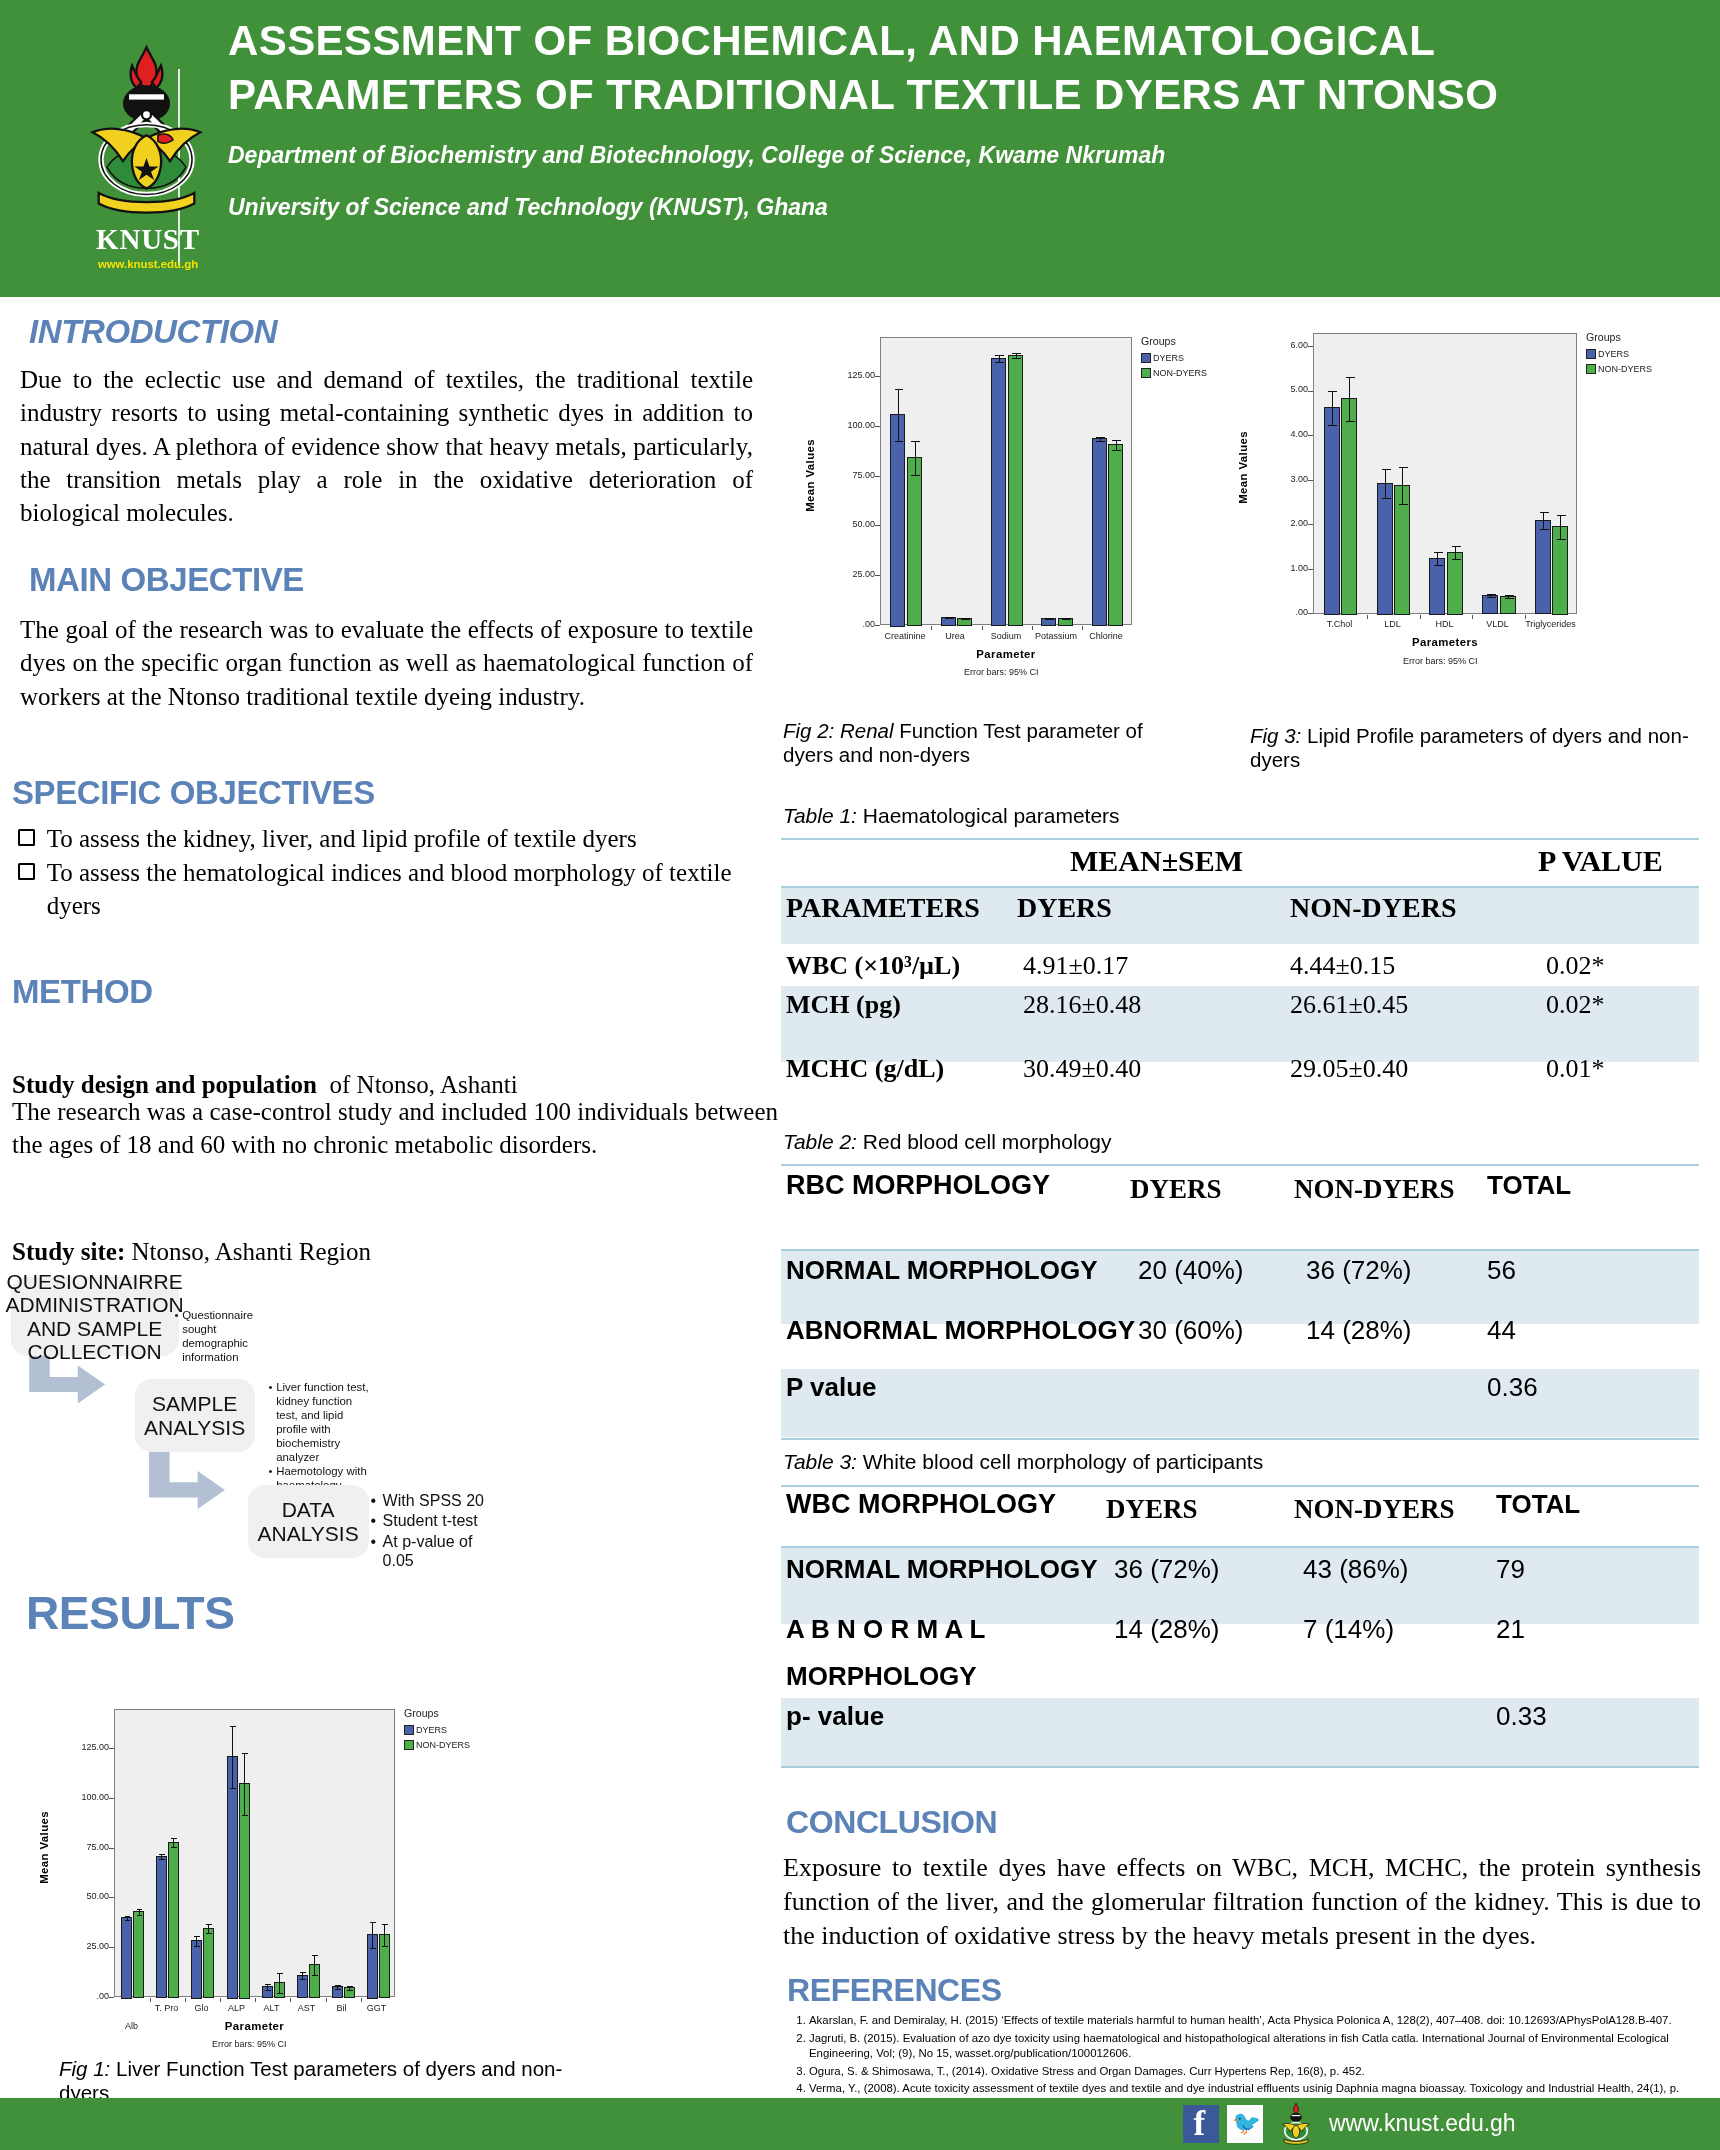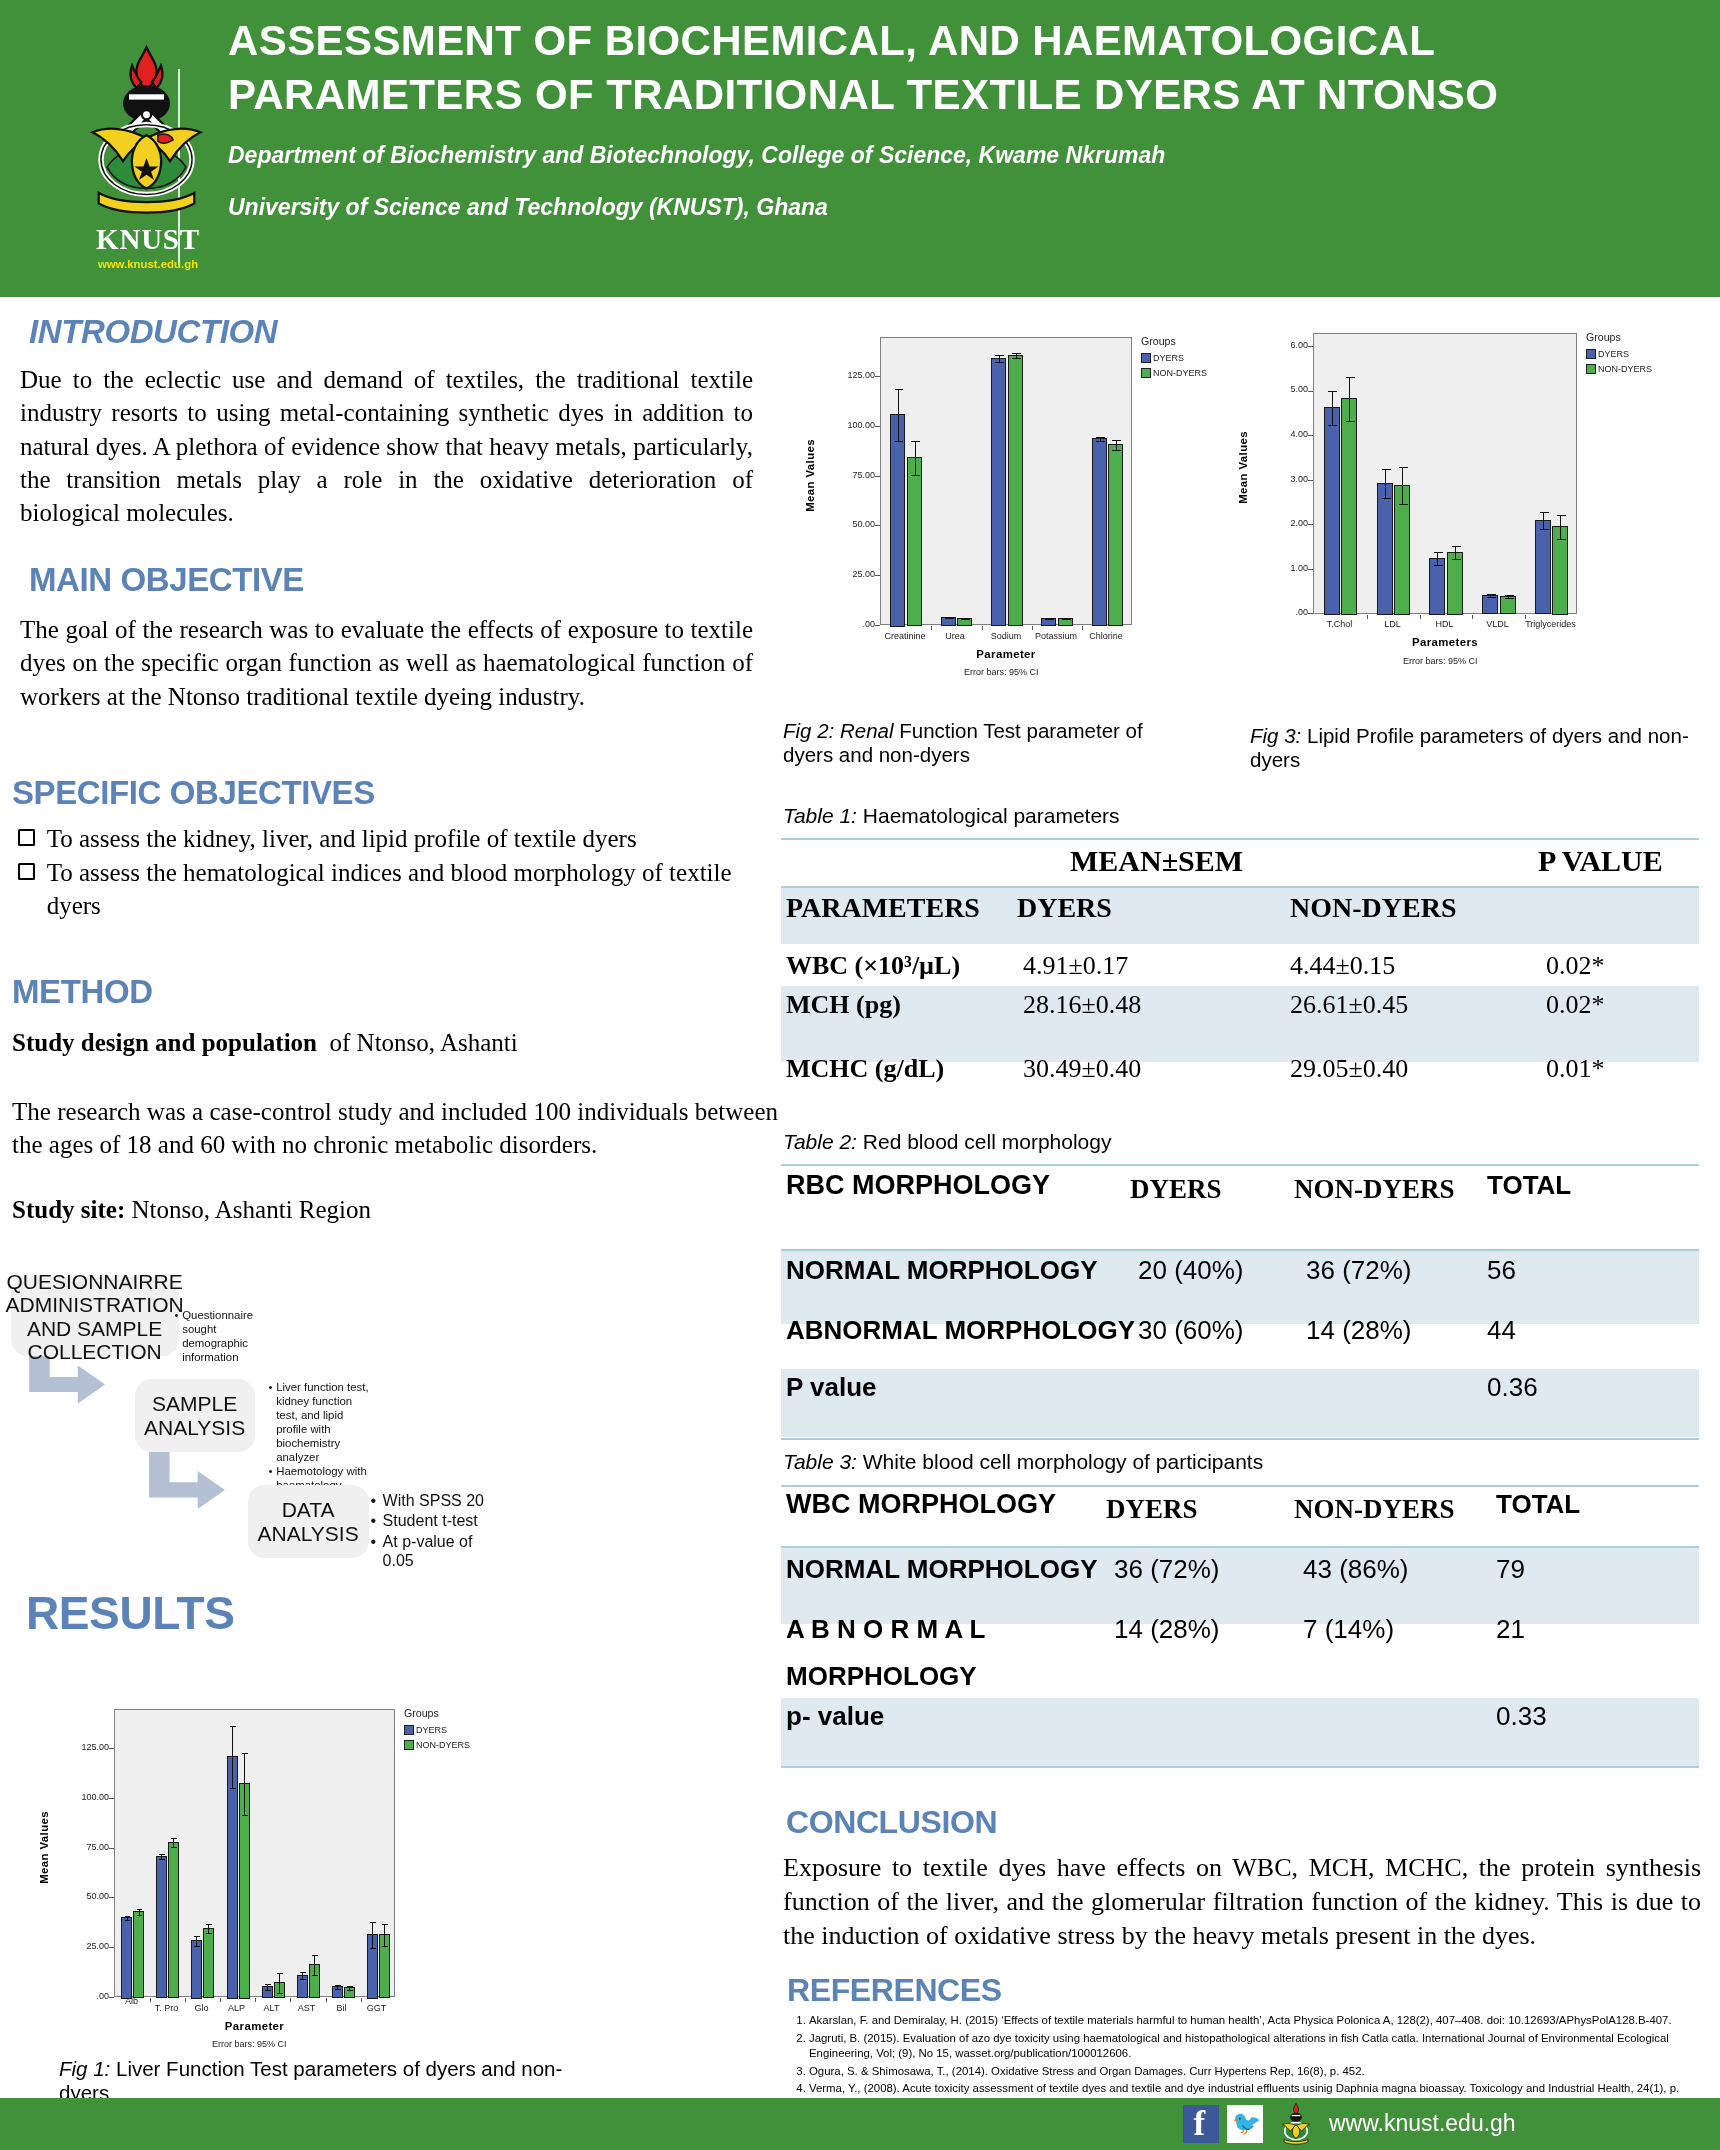--- a/index.html
+++ b/index.html
@@ -46,21 +46,21 @@
     color:#5B83B8; font-weight:700; font-size:33px; letter-spacing:-0.4px;
     position:absolute; white-space:nowrap;
   }
   .sec-head.big { font-size:46px; }
 
   
   .body-text {
     position:absolute; font-family:"Liberation Serif", serif;
     font-size:25px; line-height:1.33; color:#000; text-align:justify;
   }
-  .body-text.nojustify { text-align:left; }
+  .body-text.nojustify { text-align:left;margin-top:42px; }
 
   
   .obj-list { position:absolute; font-family:"Liberation Serif", serif; font-size:25px; color:#000; line-height:1.3; }
   .obj-row { display:flex; align-items:flex-start; margin-bottom:1.5px; }
   .obj-box {
     flex:0 0 auto; width:16.7px; height:16.7px; border:2.3px solid #000;
     margin:6px 12px 0 0; border-radius:1.5px;
   }
   .obj-txt { flex:1 1 auto; }
 
@@ -337,21 +337,21 @@
     <div class="tick-lbl" style="left: 29px; top: 243px; width: 42px;">25.00</div>
     <div style="position: absolute; left: 71px; top: 249px; width: 4.6px; height: 0.8px; background: rgb(85, 85, 85);"></div>
     <div class="tick-lbl" style="left: 29px; top: 193px; width: 42px;">50.00</div>
     <div style="position: absolute; left: 71px; top: 199px; width: 4.6px; height: 0.8px; background: rgb(85, 85, 85);"></div>
     <div class="tick-lbl" style="left: 29px; top: 144px; width: 42px;">75.00</div>
     <div style="position: absolute; left: 71px; top: 150px; width: 4.6px; height: 0.8px; background: rgb(85, 85, 85);"></div>
     <div class="tick-lbl" style="left: 29px; top: 94px; width: 42px;">100.00</div>
     <div style="position: absolute; left: 71px; top: 100px; width: 4.6px; height: 0.8px; background: rgb(85, 85, 85);"></div>
     <div class="tick-lbl" style="left: 29px; top: 44px; width: 42px;">125.00</div>
     <div style="position: absolute; left: 71px; top: 50px; width: 4.6px; height: 0.8px; background: rgb(85, 85, 85);"></div>
-    <div class="cat-lbl" style="left: 76px; top: 298px; width: 35px;">Alb</div>
+    <div class="cat-lbl" style="left: 76px; top: 323px; width: 35px;">Alb</div>
     <div class="cat-lbl" style="left: 111px; top: 305px; width: 35px;">T. Pro</div>
     <div class="cat-lbl" style="left: 146px; top: 305px; width: 35px;">Glo</div>
     <div class="cat-lbl" style="left: 181px; top: 305px; width: 35px;">ALP</div>
     <div class="cat-lbl" style="left: 216px; top: 305px; width: 35px;">ALT</div>
     <div class="cat-lbl" style="left: 251px; top: 305px; width: 35px;">AST</div>
     <div class="cat-lbl" style="left: 286px; top: 305px; width: 35px;">Bil</div>
     <div class="cat-lbl" style="left: 321px; top: 305px; width: 35px;">GGT</div>
     <div class="chart-ylabel" style="left: 0px; top: 113px;">Mean Values</div>
     <div class="chart-xlabel" style="left: 76px; top: 322px; width: 281px;">Parameter</div>
     <div class="errnote" style="left: 174px; top: 341px;">Error bars: 95% CI</div>

